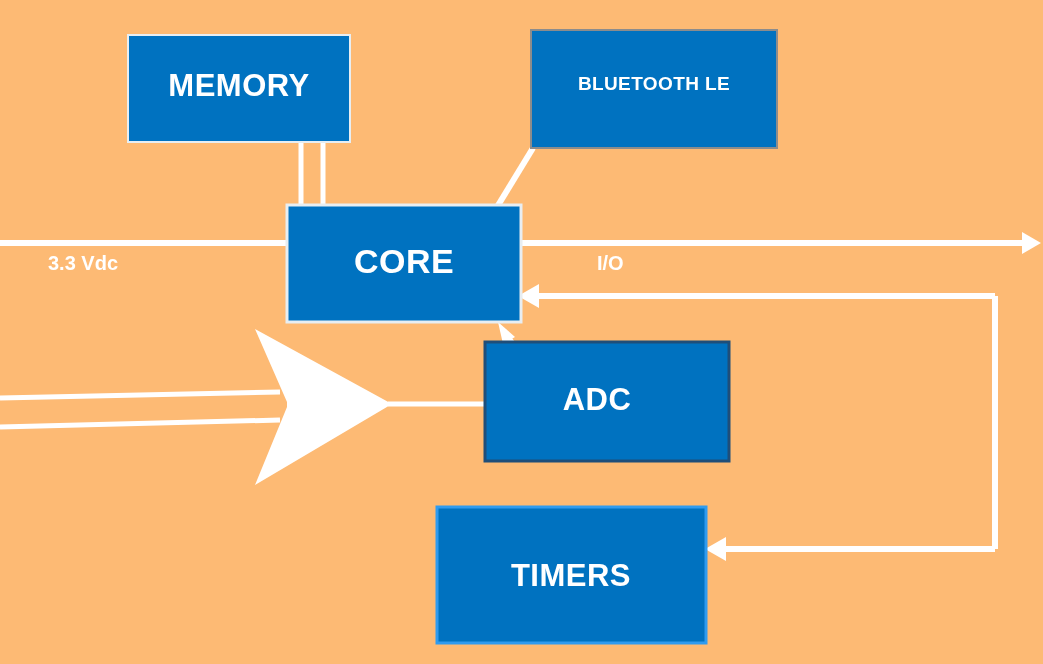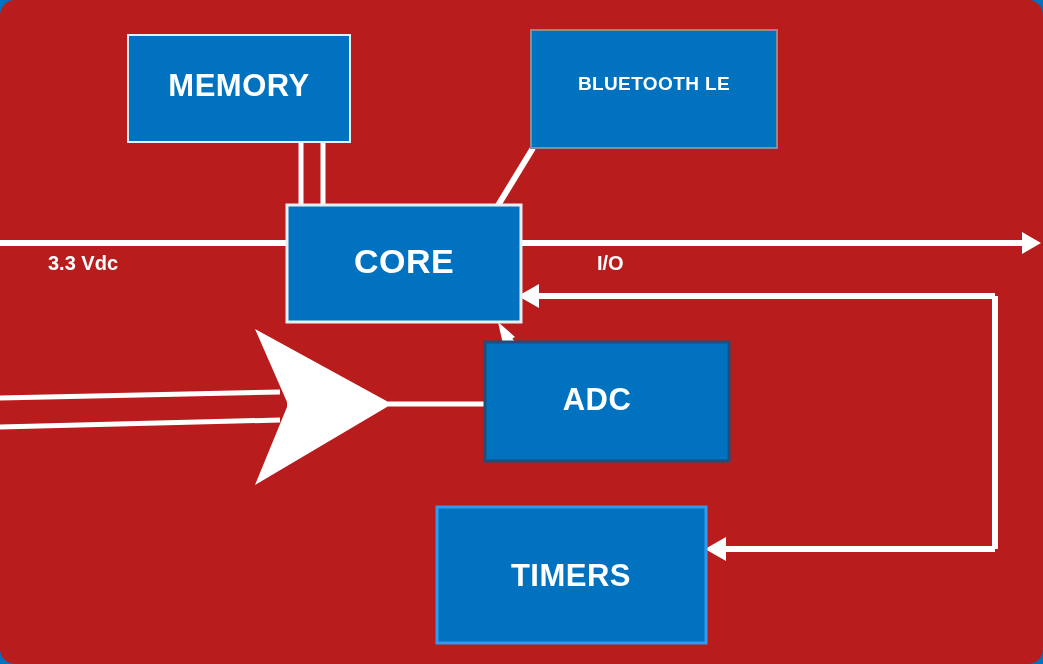--- a/index.html
+++ b/index.html
@@ -4,24 +4,23 @@
 <style>
   html, body {
     margin: 0;
     padding: 0;
     background: #0072c0;
   }
   #stage {
     position: relative;
     width: 1043px;
     height: 664px;
-    background: #b91c1c;
+    background: #fdba74;
     overflow: hidden;
     font-family: "Liberation Sans", sans-serif;
-    border-radius: 15px;
   }
   #diagram-svg {
     position: absolute;
     left: 0;
     top: 0;
     width: 1043px;
     height: 664px;
   }
   .blk-label {
     fill: #ffffff;

